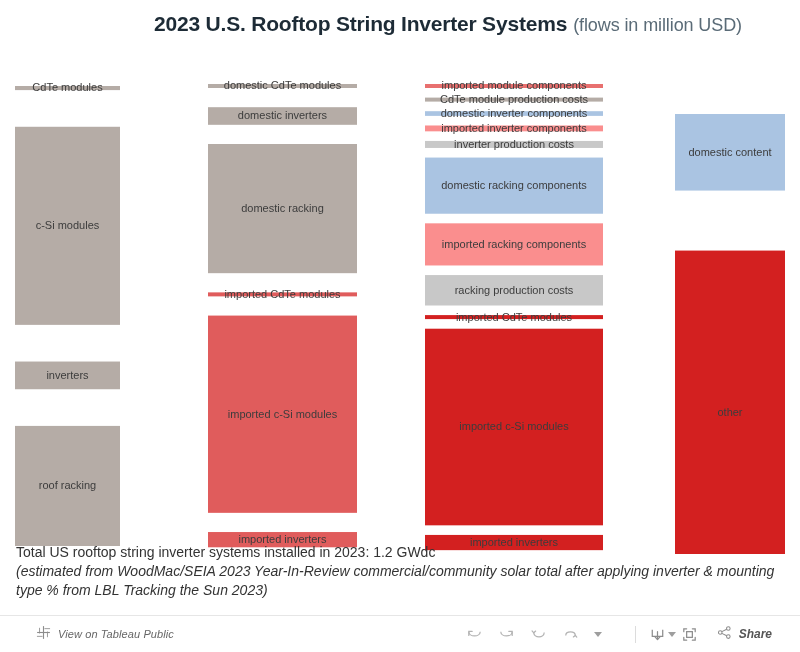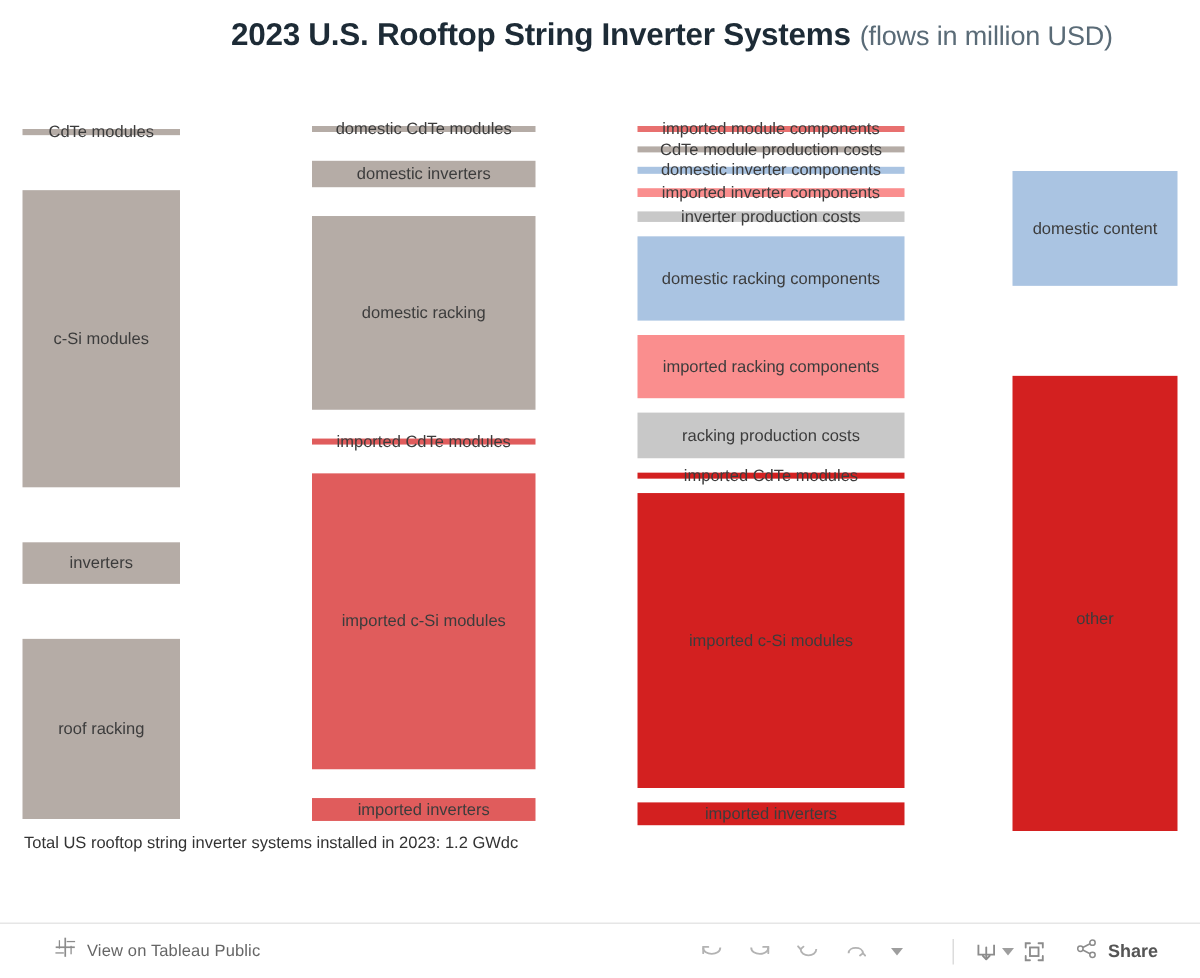--- a/index.html
+++ b/index.html
@@ -27,31 +27,31 @@
   .node-rect{stroke:none;}
   .link{fill:none;}
   .node-label{
     font-family:"Liberation Sans","DejaVu Sans",sans-serif;
     font-size:11px;fill:#3c3c3c;dominant-baseline:middle;
   }
   .node-label.center{text-anchor:middle;}
 
   
   .caption{
-    position:absolute;left:16px;top:555px;width:770px;
-    font-size:11px;color:#333333;line-height:1.35;
+    position:absolute;left:16px;top:543px;width:770px;
+    font-size:14px;color:#333333;line-height:1.35;
   }
   .caption .line1{font-style:normal;}
   .caption .line2{font-style:italic;}
 
   
   .toolbar{
     position:absolute;left:0;bottom:0;width:800px;height:36px;
     border-top:1px solid #e6e6e6;background:#ffffff;
-    display:flex;align-items:center;
+    display:flex;align-items:center;font-style:italic;
   }
   .tb-left{display:flex;align-items:center;gap:7px;margin-left:36px;}
   .tb-left .tb-label{font-size:11px;color:#666666;letter-spacing:0.1px;}
   .tb-right{display:flex;align-items:center;gap:2px;margin-left:auto;margin-right:24px;}
   .tb-btn{
     width:30px;height:26px;display:flex;align-items:center;
     color:#b3b3b3;
   }
   .tb-btn.lbl{width:auto;padding:0 4px;gap:6px;color:#666;font-size:12px;font-weight:bold;}
   .tb-caret{
@@ -152,20 +152,21 @@
           <text x="514" y="365.51736334405143" class="node-label center">imported c-Si modules</text>
           <text x="514" y="481.040192926045" class="node-label center">imported inverters</text>
           <text x="730" y="90.78382838283828" class="node-label center">domestic content</text>
           <text x="730" y="350.78382838283824" class="node-label center">other</text>
         </g>
     </svg>
   </div>
 
   <div class="caption">
     <div class="line1">Total US rooftop string inverter systems installed in 2023: 1.2 GWdc</div>
+    <div class="line2">(estimated from WoodMac/SEIA 2023 Year-In-Review commercial/community solar total after applying inverter &amp; mounting type % from LBL Tracking the Sun 2023)</div>
   </div>
 
   <div class="toolbar">
     <div class="tb-left">
       <span>
         <svg width="15" height="15" viewBox="0 0 16 16">
           <g fill="#8c8c8c">
             <rect x="7.4" y="1.2" width="1.2" height="13.6"></rect>
             <rect x="1.2" y="7.4" width="13.6" height="1.2"></rect>
             <rect x="3.4" y="3.0" width="0.9" height="6.0"></rect>

